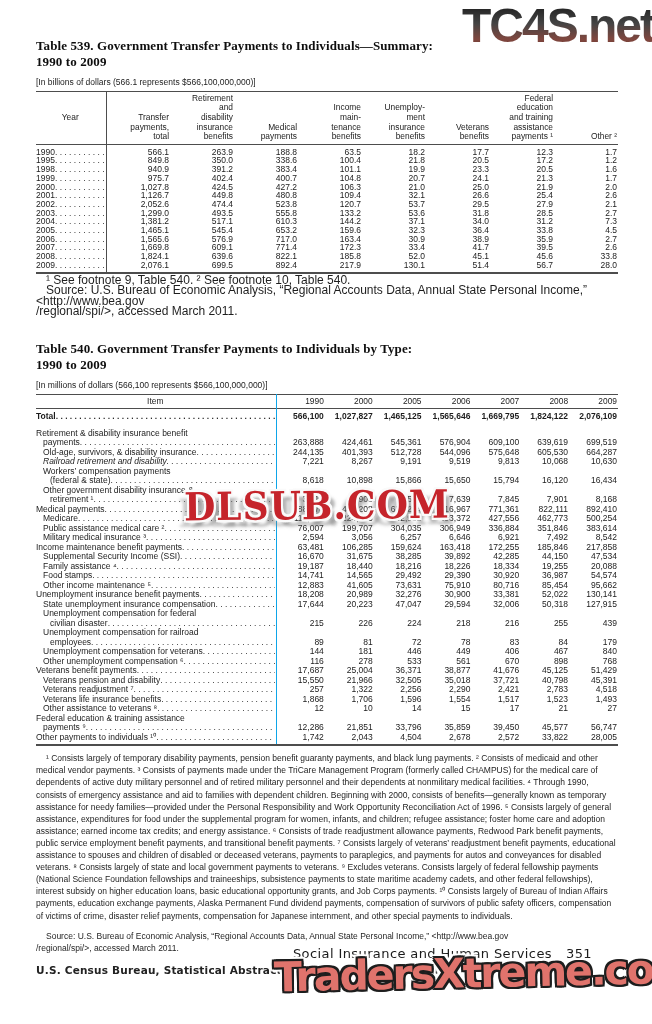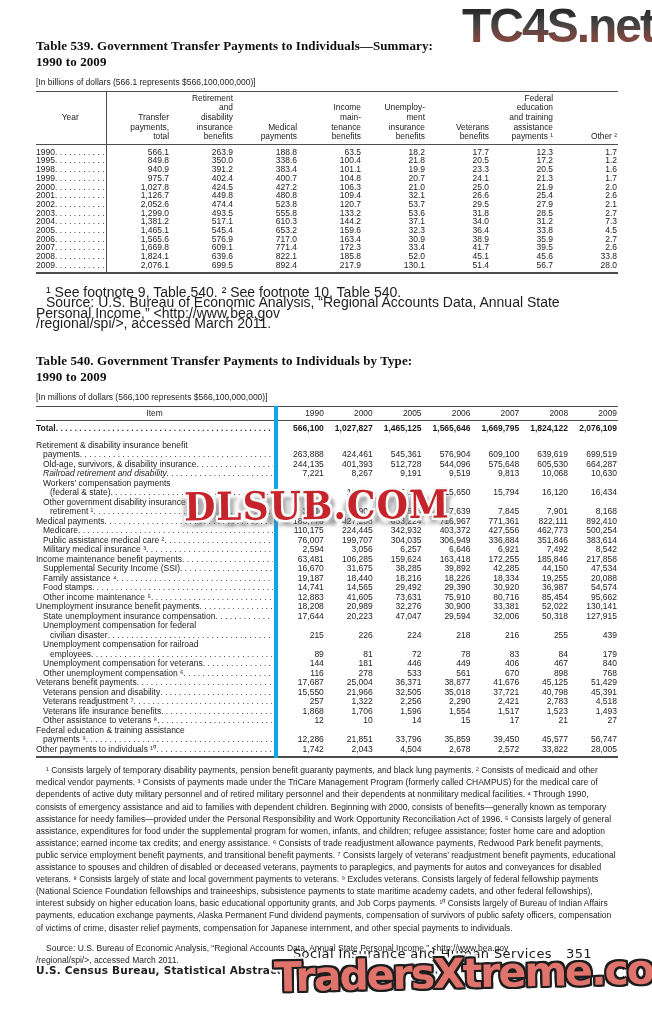--- a/index.html
+++ b/index.html
@@ -29,36 +29,36 @@
   .t539 col.c-year{width:70px;}
   .t539 tbody td{line-height:8.7px;}
   .t539 th:first-child{text-align:center;vertical-align:middle;}
   .t539 th:first-child, .t539 td:first-child{border-right:1px solid #4d4d4d;}
   .t539 tbody tr:first-child td{padding-top:3px;}
   .t539 tbody tr:last-child td{padding-bottom:2px;}
 
   
   .t540 col.c-item{width:240px;}
   .t540 th:first-child{text-align:center;}
-  .t540 th:first-child, .t540 td:first-child{border-right:4px solid #0ea5e9;}
+  .t540 th:first-child, .t540 td:first-child{border-right:1px solid #0ea5e9;}
   .t540 tbody td{line-height:9.5px;}
   .t540 tr.total td{font-weight:bold;padding-top:3px;}
   .t540 tr.gap td{padding-top:7px;}
   .t540 tbody tr:last-child td{padding-bottom:2px;}
   .l{white-space:nowrap;overflow:hidden;}
 
   
   .ldr{display:flex;}
   .ldr .txt{white-space:nowrap;flex:0 0 auto;}
   .ldr .dots{flex:1 1 auto;overflow:hidden;white-space:nowrap;color:#2a2a2a;}
   .ldr .dots::before{
     content:" . . . . . . . . . . . . . . . . . . . . . . . . . . . . . . . . . . . . . . . . . . . . . . . . . . . . . . . . . . . . . . . .";
   }
 
-  .foot{font-size:14px;line-height:10.6px;margin-top:13px;color:#1e1e1e;}
+  .foot{font-size:12px;line-height:10.6px;margin-top:1px;color:#1e1e1e;}
   .foot .fn{ text-indent:10px;}
   .foot .src1{text-indent:10px;}
   .gap-titles{margin-top:24px;}
 
   .footnotes-540{font-size:8.5px;line-height:12.1px;margin-top:6px;color:#1e1e1e;text-indent:10px;}
   .src-540{font-size:8.5px;line-height:12.1px;color:#1e1e1e;}
   .src-540 .src1{text-indent:10px;}
 
   
   .running-head{

